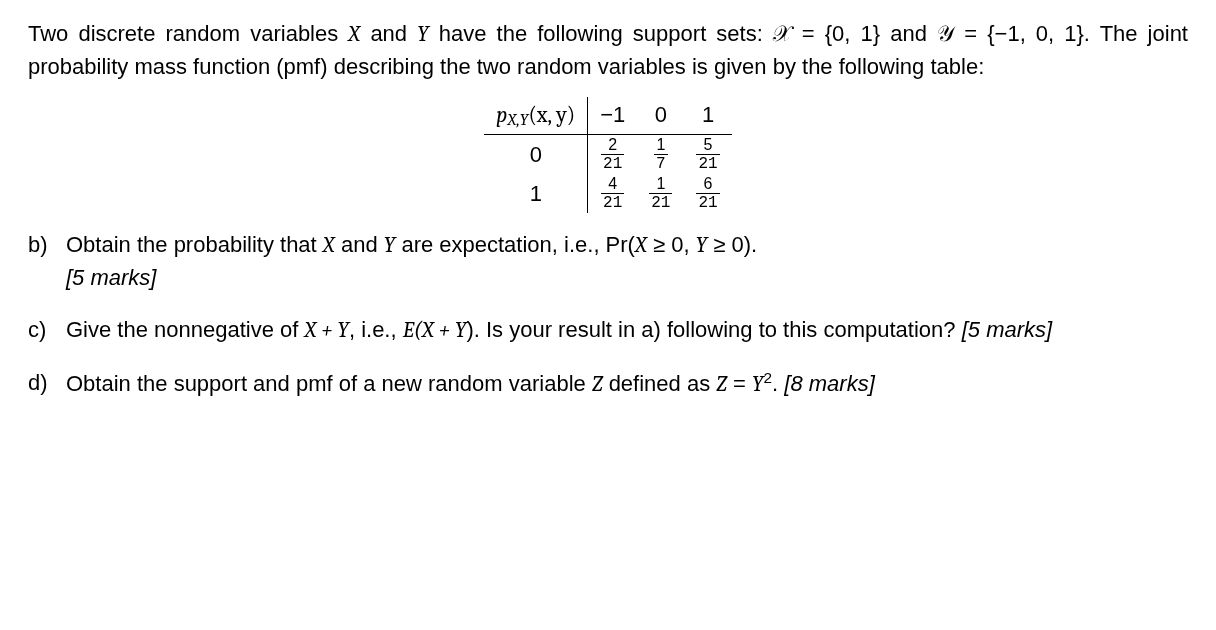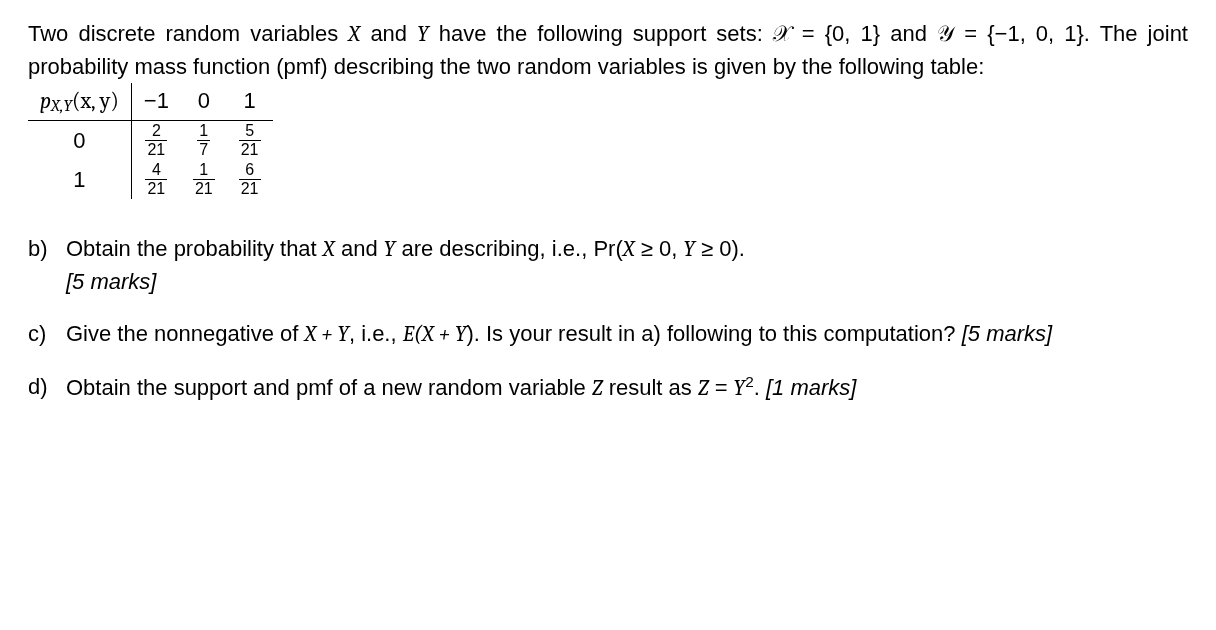--- a/index.html
+++ b/index.html
@@ -5,42 +5,42 @@
     * { margin: 0; padding: 0; box-sizing: border-box; }
     body {
       font-family: 'Segoe UI', 'Helvetica Neue', Arial, sans-serif;
       font-size: 22px;
       color: #000;
       padding: 18px 28px;
       width: 1216px;
       height: 630px;
       line-height: 1.45;
     }
-    .intro { text-align: justify; }
+    .intro { text-align: justify; margin-bottom: 14px; }
     .cal { font-family: 'Cambria Math', 'STIX', serif; }
     .math-i { font-style: italic; font-family: 'Cambria', 'Georgia', serif; }
-    .table-wrap { display:flex; margin-bottom: 34px; }
+    .table-wrap { display:flex; justify-content:center; margin-bottom: 16px; }
     table.pmf { border-collapse: collapse; }
     table.pmf td, table.pmf th {
       padding: 2px 12px;
       text-align: center;
       font-weight: normal;
     }
     table.pmf thead th { border-bottom: 1.5px solid #000; }
     table.pmf thead th:first-child { border-right: 1.5px solid #000; }
     table.pmf tbody td:first-child { border-right: 1.5px solid #000; }
     .frac {
       display: inline-block;
       vertical-align: middle;
       text-align: center;
       font-size: 16px;
       line-height: 1;
     }
     .frac .num { display:block; border-bottom: 1px solid #000; padding: 0 2px 1px 2px; }
-    .frac .den { display:block; padding: 1px 2px 0 2px; }
+    .frac .den { display:block; padding: 1px 2px 0 2px; font-family: Liberation Mono, monospace; }
     ol.q { list-style: none; padding-left: 0; }
     ol.q li { display:flex; margin-bottom: 20px; }
     ol.q li .lab { width: 38px; flex-shrink:0; }
     ol.q li .body { flex:1; text-align: justify; }
     .marks { font-style: italic; }
     sup { font-size: 0.7em; }
     sub { font-size: 0.75em; vertical-align: -0.2em; }
   </style>
 </head>
 <body>
@@ -76,33 +76,33 @@
       </tr>
     </tbody>
   </table>
 </div>
 
 <ol class="q">
 
   <li>
     <div class="lab">b)</div>
     <div class="body">
-      <span>Obtain the probability that </span><span class="math-i">X</span><span> and </span><span class="math-i">Y</span><span> are describing, i.e., Pr(</span><span class="math-i">X</span><span> ≥ 0, </span><span class="math-i">Y</span><span> ≥ 0).</span>
+      <span>Obtain the probability that </span><span class="math-i">X</span><span> and </span><span class="math-i">Y</span><span> are expectation, i.e., Pr(</span><span class="math-i">X</span><span> ≥ 0, </span><span class="math-i">Y</span><span> ≥ 0).</span>
       <br>
       <span class="marks">[5 marks]</span>
     </div>
   </li>
 
   <li>
     <div class="lab">c)</div>
     <div class="body">
       <span>Give the nonnegative of </span><span class="math-i">X + Y</span><span>, i.e., </span><span class="math-i">E(</span><span class="math-i">X + Y</span><span>)</span><span>. Is your result in a) following to this computation?   </span><span class="marks">[5 marks]</span>
     </div>
   </li>
 
   <li>
     <div class="lab">d)</div>
     <div class="body">
-      <span>Obtain the support and pmf of a new random variable </span><span class="math-i">Z</span><span> result as </span><span class="math-i">Z</span><span> = </span><span class="math-i">Y</span><sup>2</sup><span>.  </span><span class="marks">[1 marks]</span>
+      <span>Obtain the support and pmf of a new random variable </span><span class="math-i">Z</span><span> defined as </span><span class="math-i">Z</span><span> = </span><span class="math-i">Y</span><sup>2</sup><span>.  </span><span class="marks">[8 marks]</span>
     </div>
   </li>
 
 </ol>
 
 </body></html>

